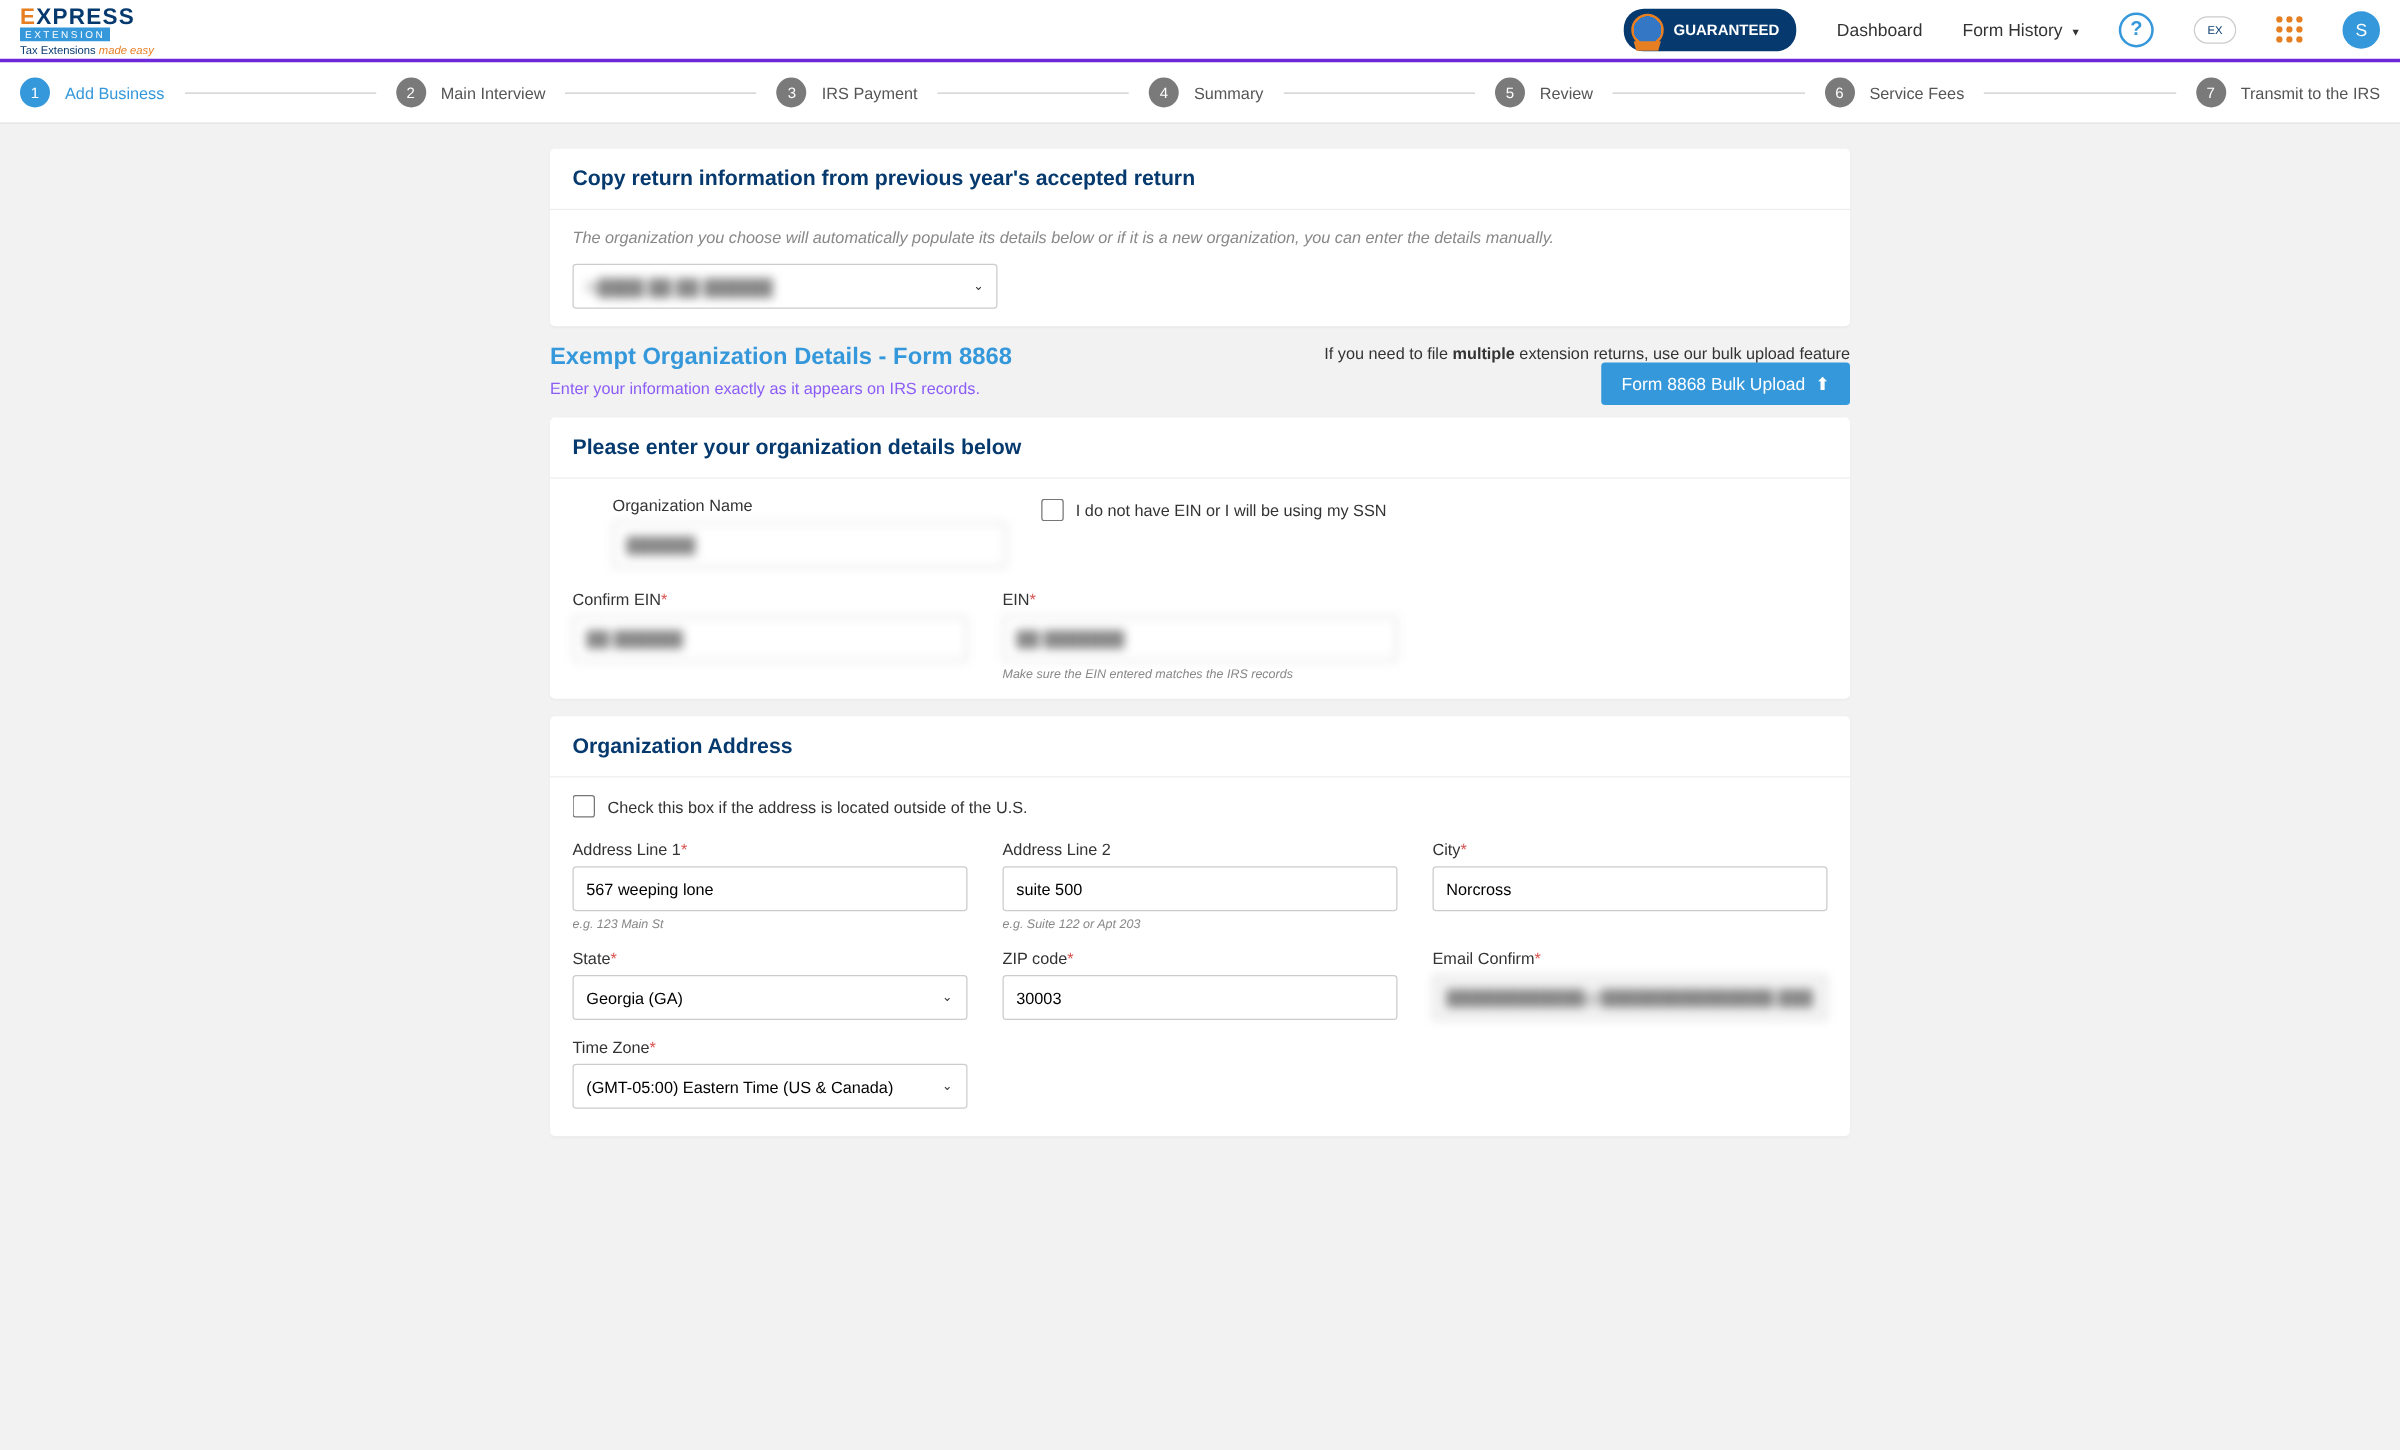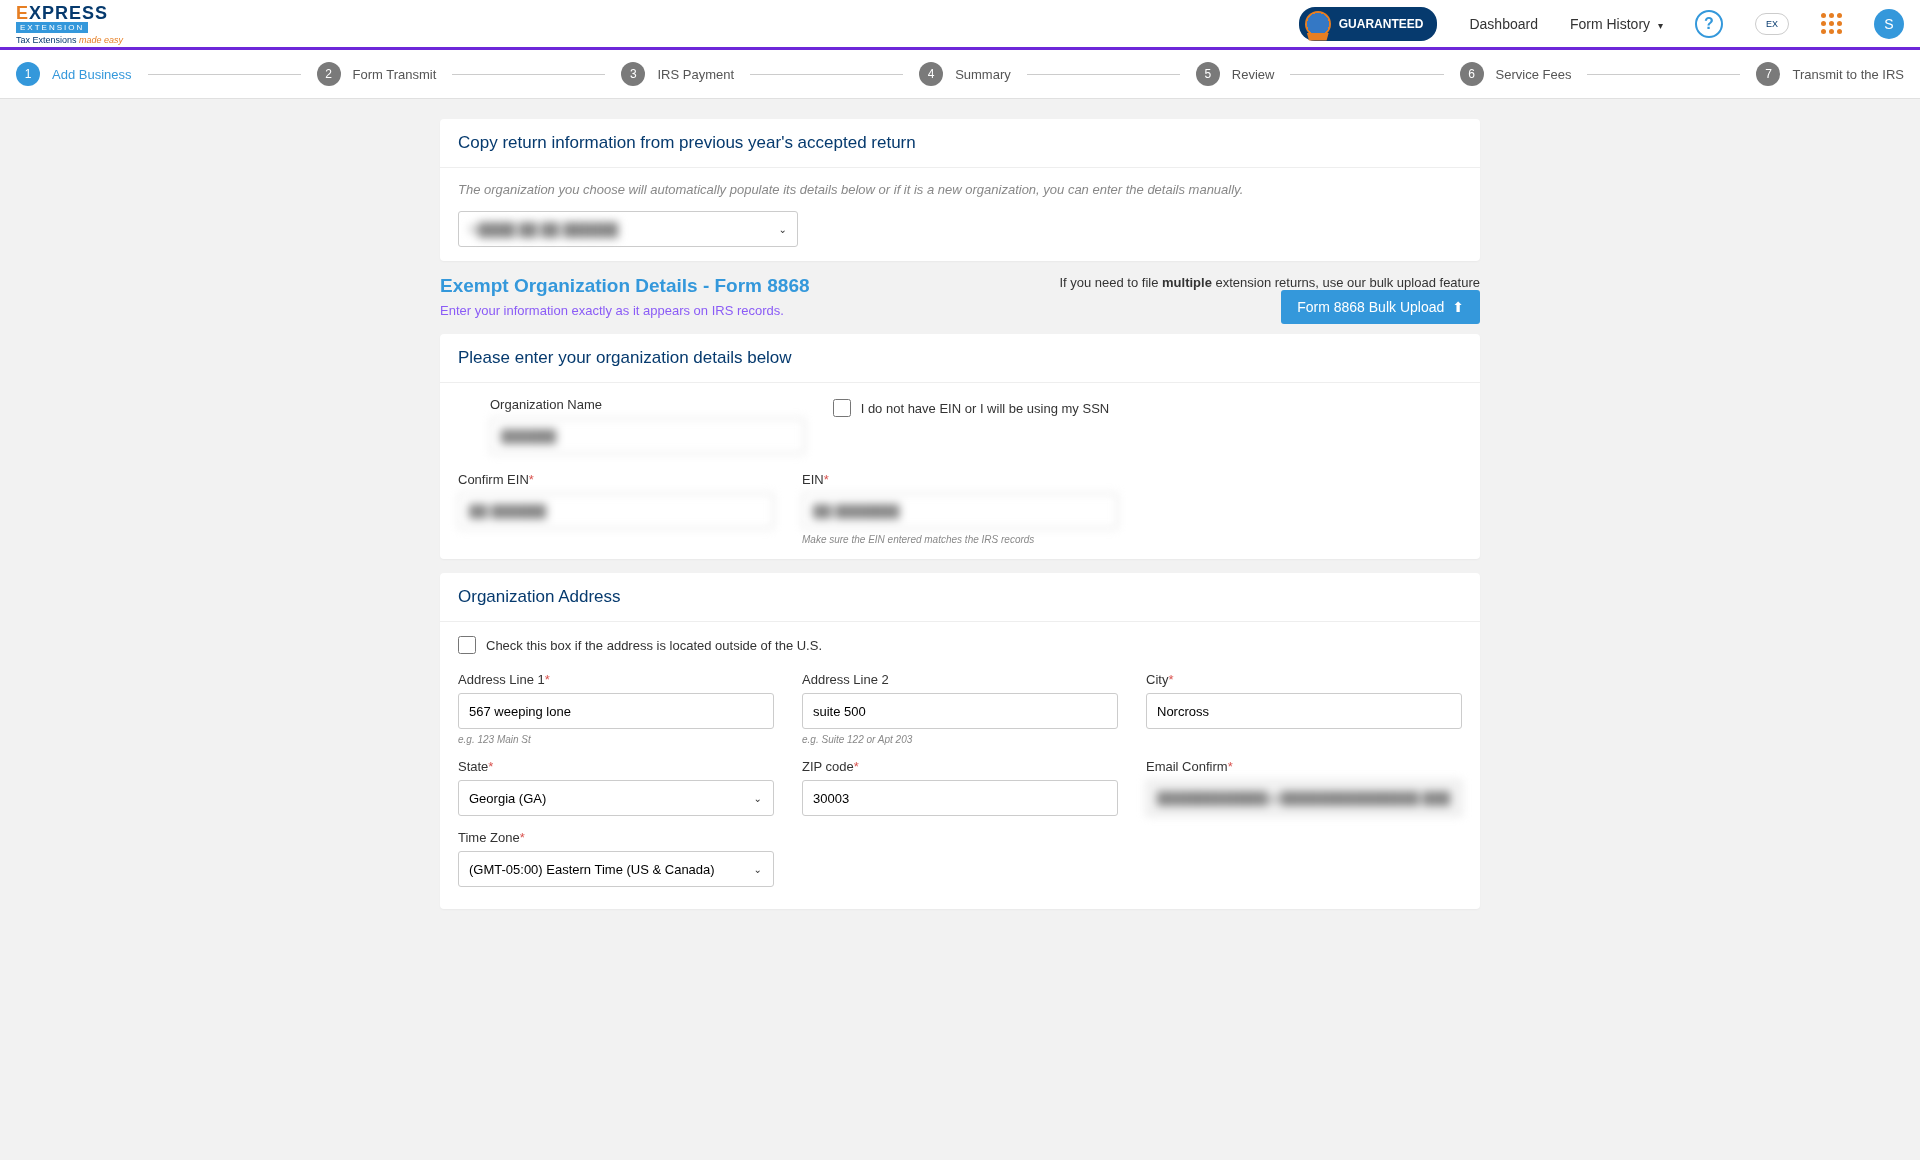--- a/index.html
+++ b/index.html
@@ -25,21 +25,21 @@
 .stepper { background: #fff; display: flex; align-items: center; padding: 12px 16px; border-bottom: 1px solid #e0e0e0; }
 .step { display: flex; align-items: center; }
 .step-circle { width: 24px; height: 24px; border-radius: 50%; background: #7a7a7a; color: #fff; display: flex; align-items: center; justify-content: center; font-size: 12px; margin-right: 12px; }
 .step.active .step-circle { background: #3498db; }
 .step-label { font-size: 13px; color: #555; }
 .step.active .step-label { color: #3498db; }
 .step-line { flex: 1; height: 1px; background: #ccc; margin: 0 16px; }
 .content { max-width: 1060px; margin: 20px auto; padding: 0 10px; }
 .card { background: #fff; border-radius: 4px; margin-bottom: 14px; box-shadow: 0 1px 2px rgba(0,0,0,.04); }
 .card-header { padding: 14px 18px; border-bottom: 1px solid #eee; }
-.card-title { color: #063a6e; font-size: 17px; font-weight: 400; }
+.card-title { color: #063a6e; font-size: 17px; font-weight: 700; }
 .card-body { padding: 14px 18px; }
 .helper-text { color: #888; font-style: italic; font-size: 13px; margin-bottom: 14px; }
 .select-box, .text-input { height: 36px; border: 1px solid #ccc; border-radius: 3px; padding: 0 10px; font-size: 13px; width: 100%; background: #fff; display: flex; align-items: center; justify-content: space-between; }
 .select-box { width: 340px; cursor: pointer; }
 .select-box .chev { font-size: 10px; }
 .blurred { filter: blur(4px); color: #888; }
 .section-row { display: flex; justify-content: space-between; align-items: flex-start; margin-bottom: 10px; }
 .section-title { color: #3498db; font-size: 19px; font-weight: 600; margin-bottom: 6px; }
 .section-sub { font-size: 13px; color: #8b5cf6; }
 .bulk-note { font-size: 13px; color: #333; margin-bottom: 0; text-align: center; }
@@ -103,21 +103,21 @@
 </div>
 
 <div class="stepper" id="stepper">
     <div class="step active">
       <div class="step-circle">1</div>
       <div class="step-label">Add Business</div>
     </div>
     <div class="step-line"></div>
     <div class="step">
       <div class="step-circle">2</div>
-      <div class="step-label">Form Transmit</div>
+      <div class="step-label">Main Interview</div>
     </div>
     <div class="step-line"></div>
     <div class="step">
       <div class="step-circle">3</div>
       <div class="step-label">IRS Payment</div>
     </div>
     <div class="step-line"></div>
     <div class="step">
       <div class="step-circle">4</div>
       <div class="step-label">Summary</div>

